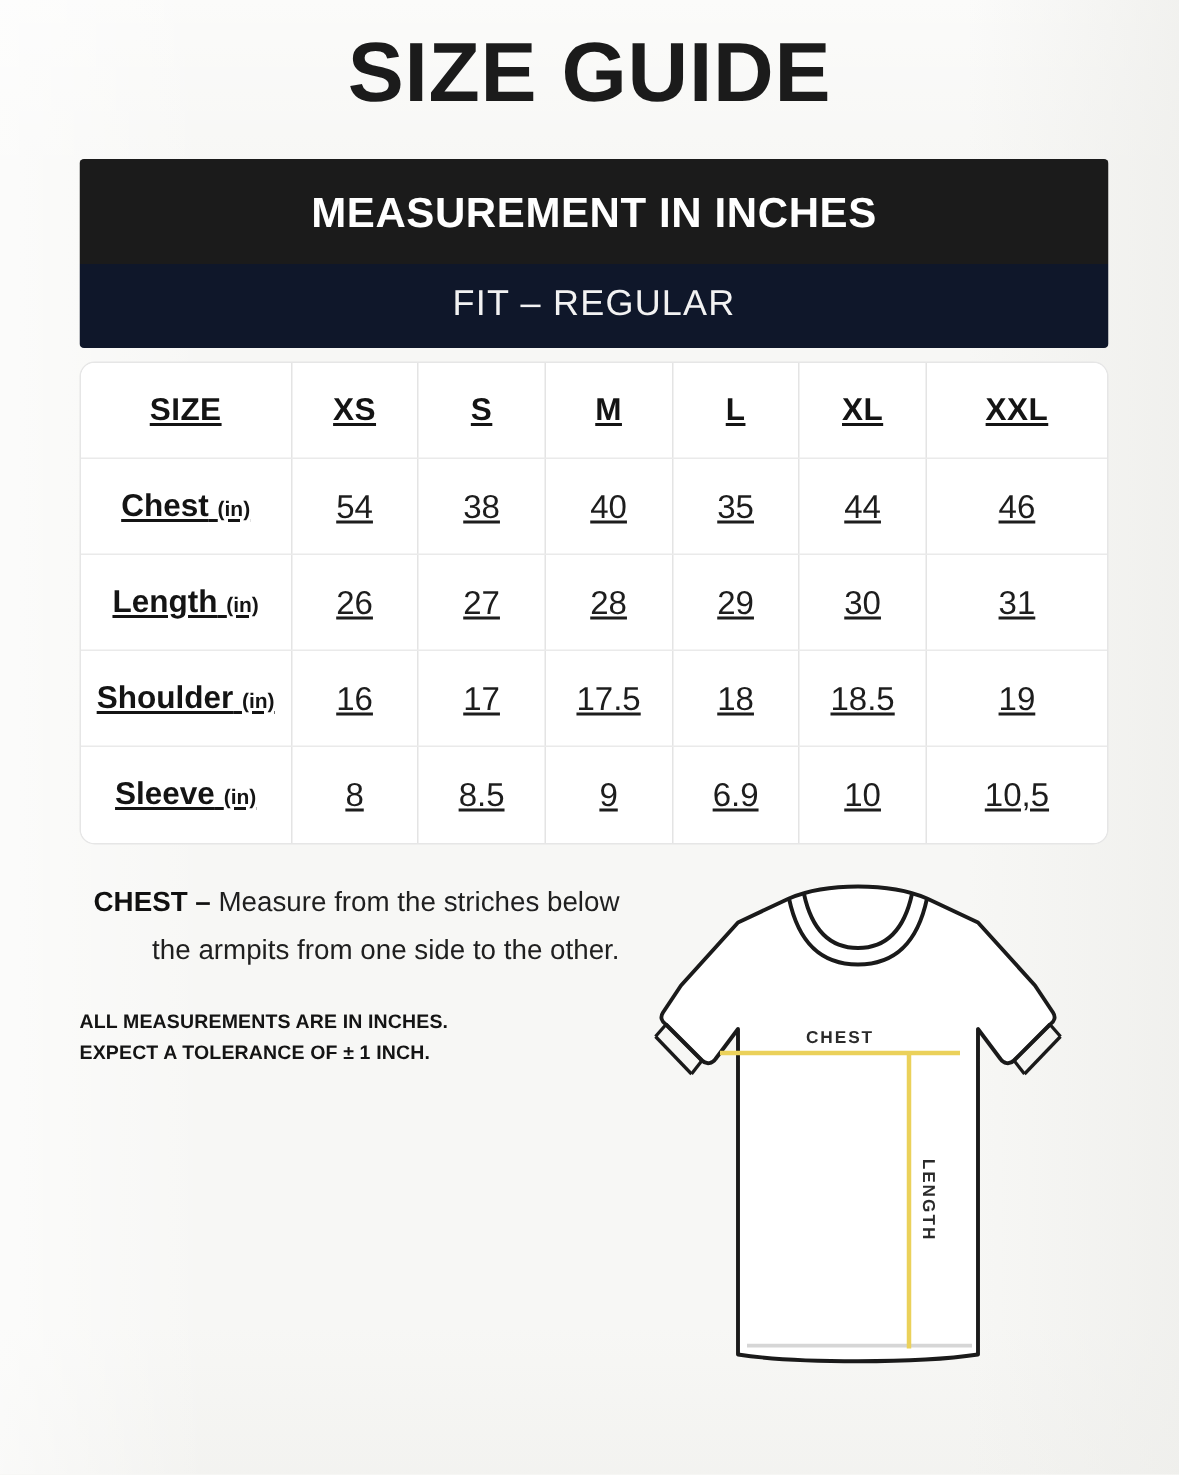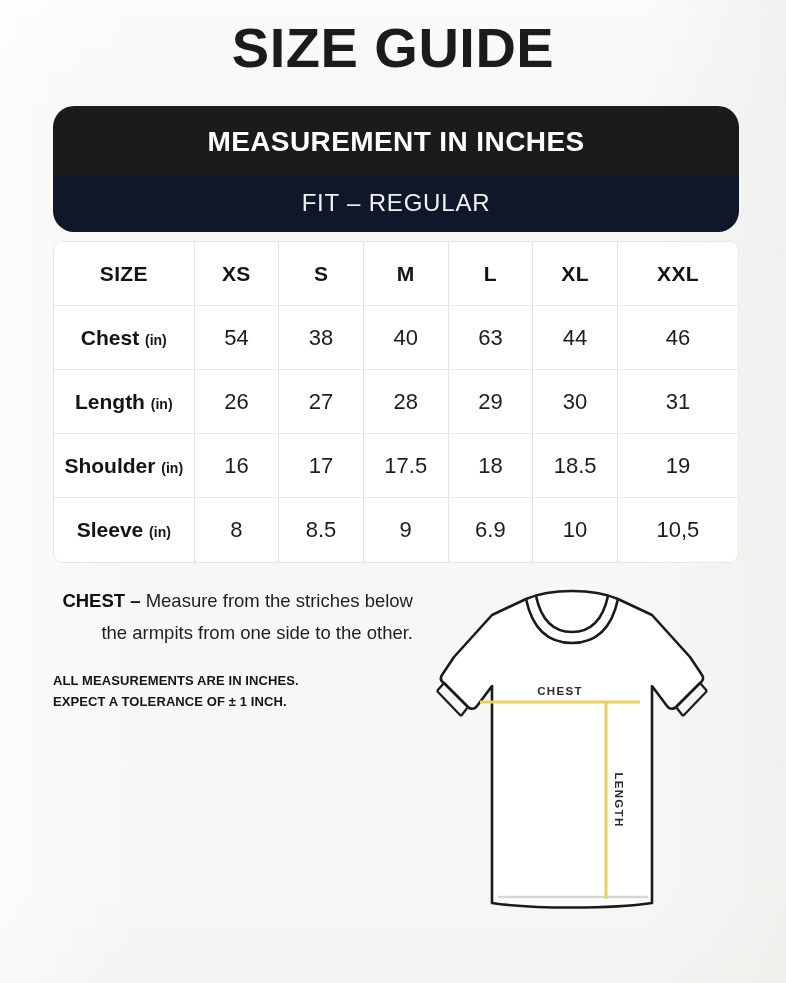--- a/index.html
+++ b/index.html
@@ -44,21 +44,21 @@
     letter-spacing: 0.5px;
     color: #1b1b1b;
     padding-top: 19px;
     line-height: 1.05;
     font-stretch: condensed;
   }
 
   
   .header-card {
     margin: 28px 47px 0 53px;
-    border-radius: 21px;
+    border-radius: 3px;
     overflow: hidden;
   }
 
   .header-main {
     background: #1b1b1b;
     color: #ffffff;
     text-align: center;
     font-size: 28px;
     font-weight: 700;
     letter-spacing: 0.4px;
@@ -91,20 +91,21 @@
   }
 
   table.size-table th,
   table.size-table td {
     text-align: center;
     vertical-align: middle;
     border-right: 1px solid #e4e4e4;
     border-bottom: 1px solid #eaeaea;
     background: #ffffff;
     white-space: nowrap;
+    text-decoration: underline;
   }
 
   table.size-table th:last-child,
   table.size-table td:last-child { border-right: none; }
 
   table.size-table tr:last-child td { border-bottom: none; }
 
   
   col.c-label { width: 129px; }
   col.c-size  { width: 78px; }
@@ -244,21 +245,21 @@
           <th>XL</th>
           <th>XXL</th>
         </tr>
       </thead>
       <tbody>
         <tr>
           <td class="row-label"><span>Chest</span> <span class="unit">(in)</span></td>
           <td>54</td>
           <td>38</td>
           <td>40</td>
-          <td>63</td>
+          <td>35</td>
           <td>44</td>
           <td>46</td>
         </tr>
         <tr>
           <td class="row-label"><span>Length</span> <span class="unit">(in)</span></td>
           <td>26</td>
           <td>27</td>
           <td>28</td>
           <td>29</td>
           <td>30</td>

